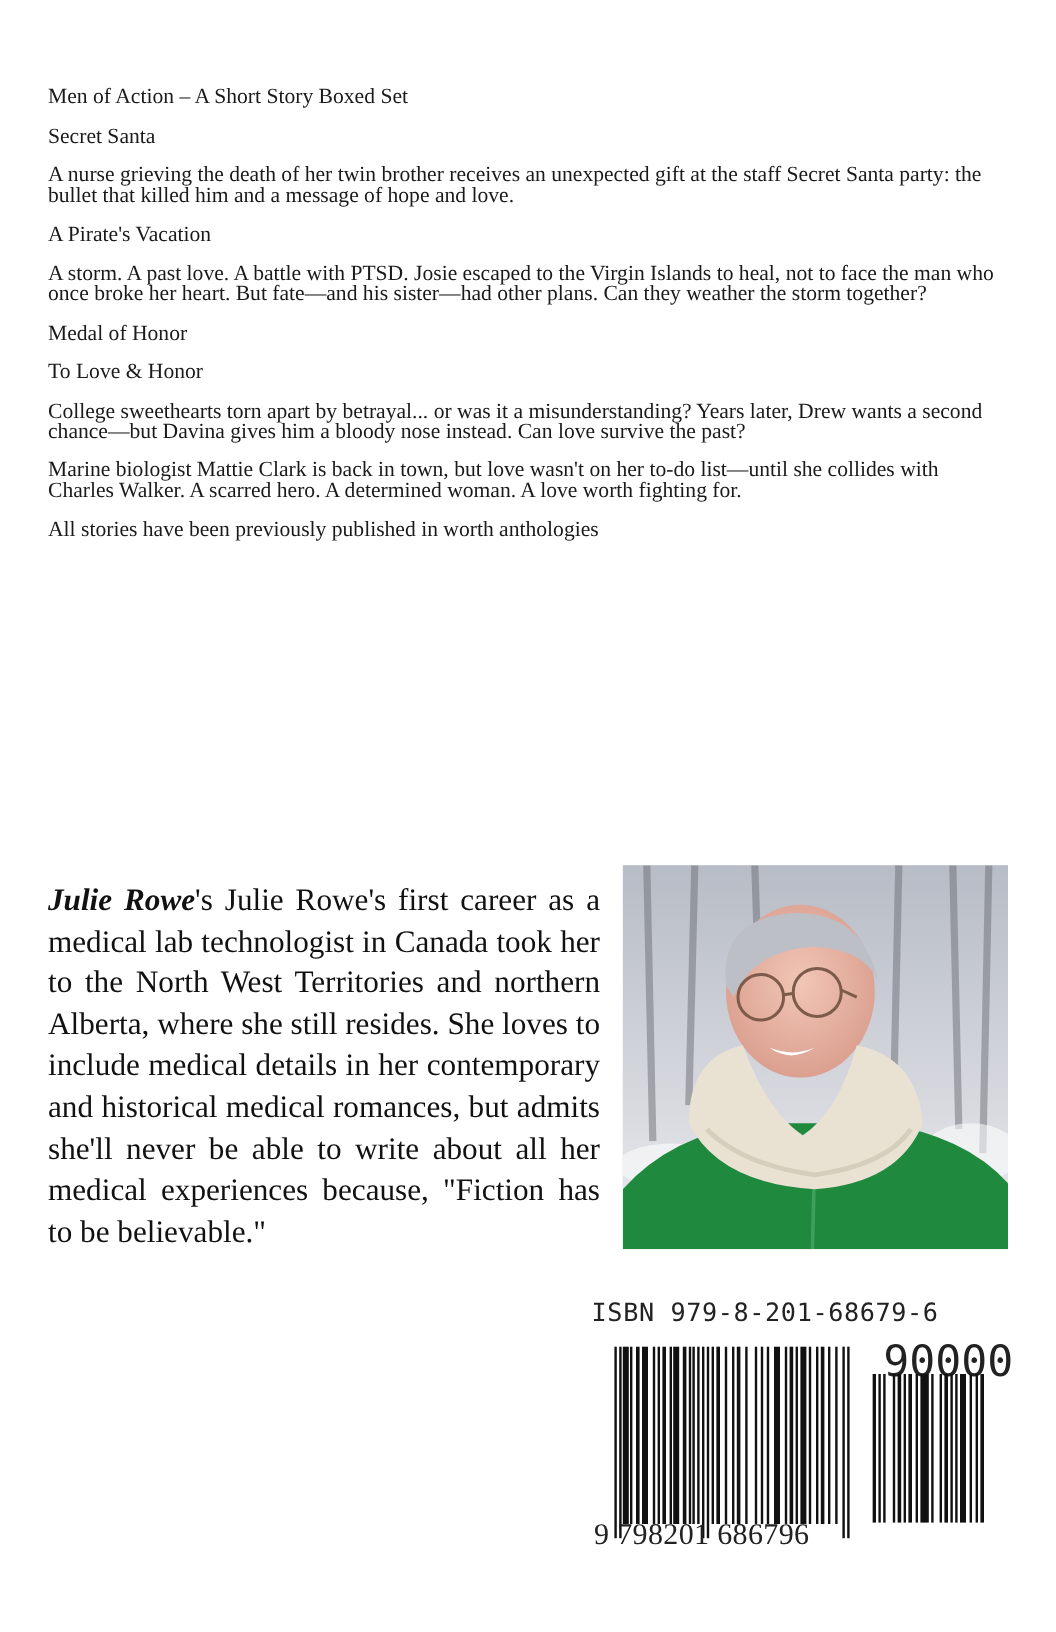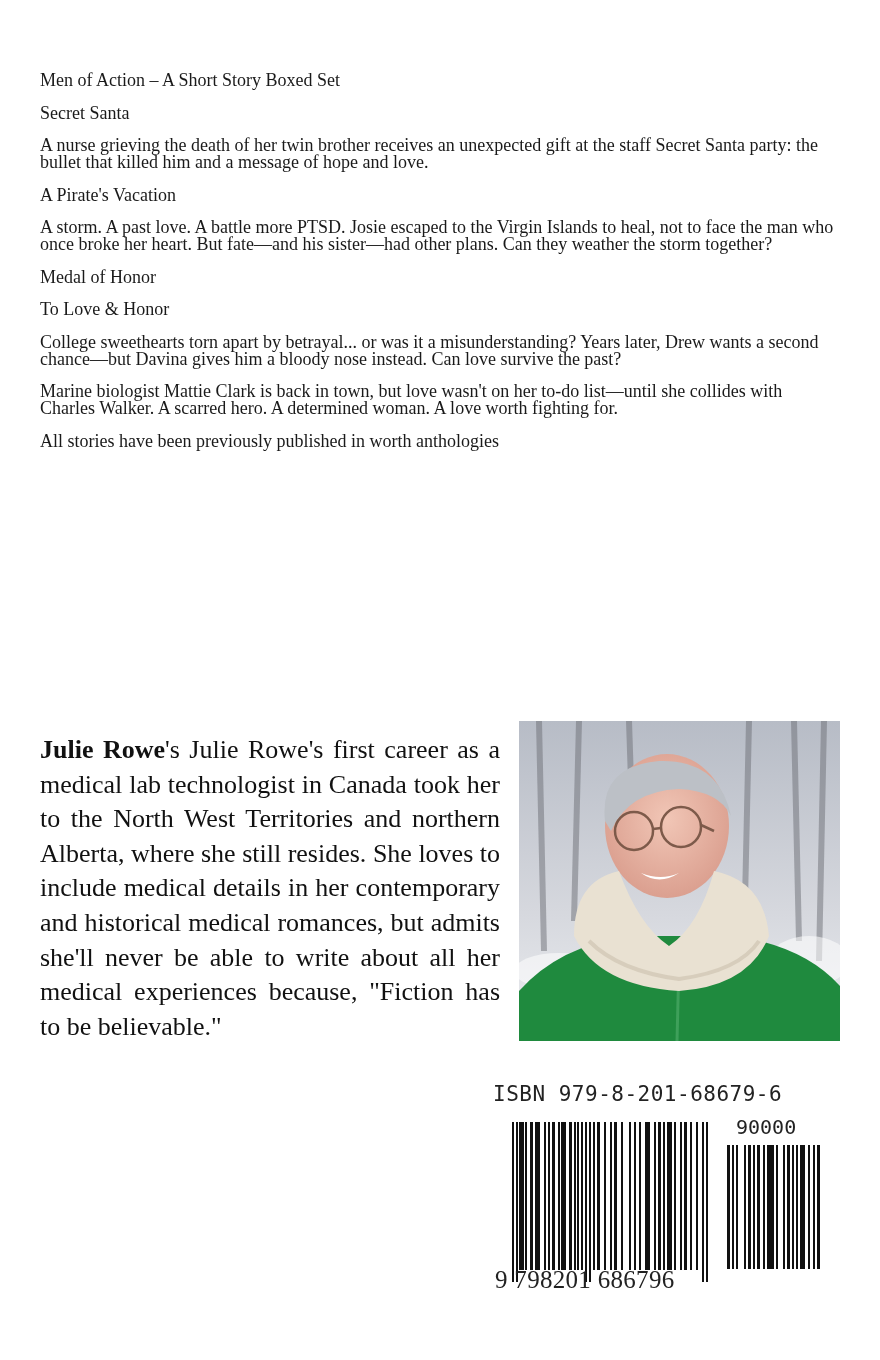--- a/index.html
+++ b/index.html
@@ -1,35 +1,35 @@
 <!DOCTYPE html>
 <html><head>
 <meta charset="utf-8">
 <style>
   html, body { margin: 0; padding: 0; background: #ffffff; }
   body { width: 880px; height: 1360px; position: relative; overflow: hidden; color: #1a1a1a; }
   .blurb { position: absolute; left: 40px; top: 72px; width: 800px; font-family: Liberation Serif, serif; font-size: 18px; line-height: 17px; }
   .blurb p { margin: 0 0 15.5px 0; }
   .bio { position: absolute; left: 40px; top: 733px; width: 460px; font-family: "Liberation Serif", serif; font-size: 26px; line-height: 34.6px; text-align: justify; color: #111; }
-  .bio b { font-weight: bold; }
+  .bio b { font-weight: bold; font-style: italic; }
   .photo { position: absolute; left: 519px; top: 721px; width: 321px; height: 320px; overflow: hidden; background: #c9ccd3; }
   .isbn-text { position: absolute; left: 493px; top: 1082px; font-family: "DejaVu Sans Mono", monospace; font-size: 21px; letter-spacing: 0.5px; color: #222; white-space: nowrap; }
-  .addon-text { position: absolute; left: 736px; top: 1115px; font-family: "DejaVu Sans Mono", monospace; font-size: 20px; color: #222; }
+  .addon-text { position: absolute; left: 736px; top: 1115px; font-family: "DejaVu Sans Mono", monospace; font-size: 36px; color: #222; }
   .digits { position: absolute; left: 495px; top: 1266px; font-family: Liberation Serif, serif; font-size: 25px; color: #222; letter-spacing: 0.3px; white-space: nowrap; }
   .barcode { position: absolute; }
 </style>
 </head>
 <body>
 
 <div class="blurb">
   <p>Men of Action – A Short Story Boxed Set</p>
   <p>Secret Santa</p>
   <p>A nurse grieving the death of her twin brother receives an unexpected gift at the staff Secret Santa party: the bullet that killed him and a message of hope and love.</p>
   <p>A Pirate's Vacation</p>
-  <p>A storm. A past love. A battle more PTSD. Josie escaped to the Virgin Islands to heal, not to face the man who once broke her heart. But fate—and his sister—had other plans. Can they weather the storm together?</p>
+  <p>A storm. A past love. A battle with PTSD. Josie escaped to the Virgin Islands to heal, not to face the man who once broke her heart. But fate—and his sister—had other plans. Can they weather the storm together?</p>
   <p>Medal of Honor</p>
   <p>To Love &amp; Honor</p>
   <p>College sweethearts torn apart by betrayal... or was it a misunderstanding? Years later, Drew wants a second chance—but Davina gives him a bloody nose instead. Can love survive the past?</p>
   <p>Marine biologist Mattie Clark is back in town, but love wasn't on her to-do list—until she collides with Charles Walker. A scarred hero. A determined woman. A love worth fighting for.</p>
   <p>All stories have been previously published in worth anthologies</p>
 </div>
 
 <div class="bio"><b>Julie Rowe</b><span>'s</span><span> Julie Rowe's first career as a medical lab technologist in Canada took her to the North West Territories and northern Alberta, where she still resides. She loves to include medical details in her contemporary and historical medical romances, but admits she'll never be able to write about all her medical experiences because, "Fiction has to be believable."</span></div>
 
 <div class="photo" title="Author photo: smiling woman with short grey hair and round glasses, wearing a green parka with a white fur-trimmed hood, snowy forest background">

